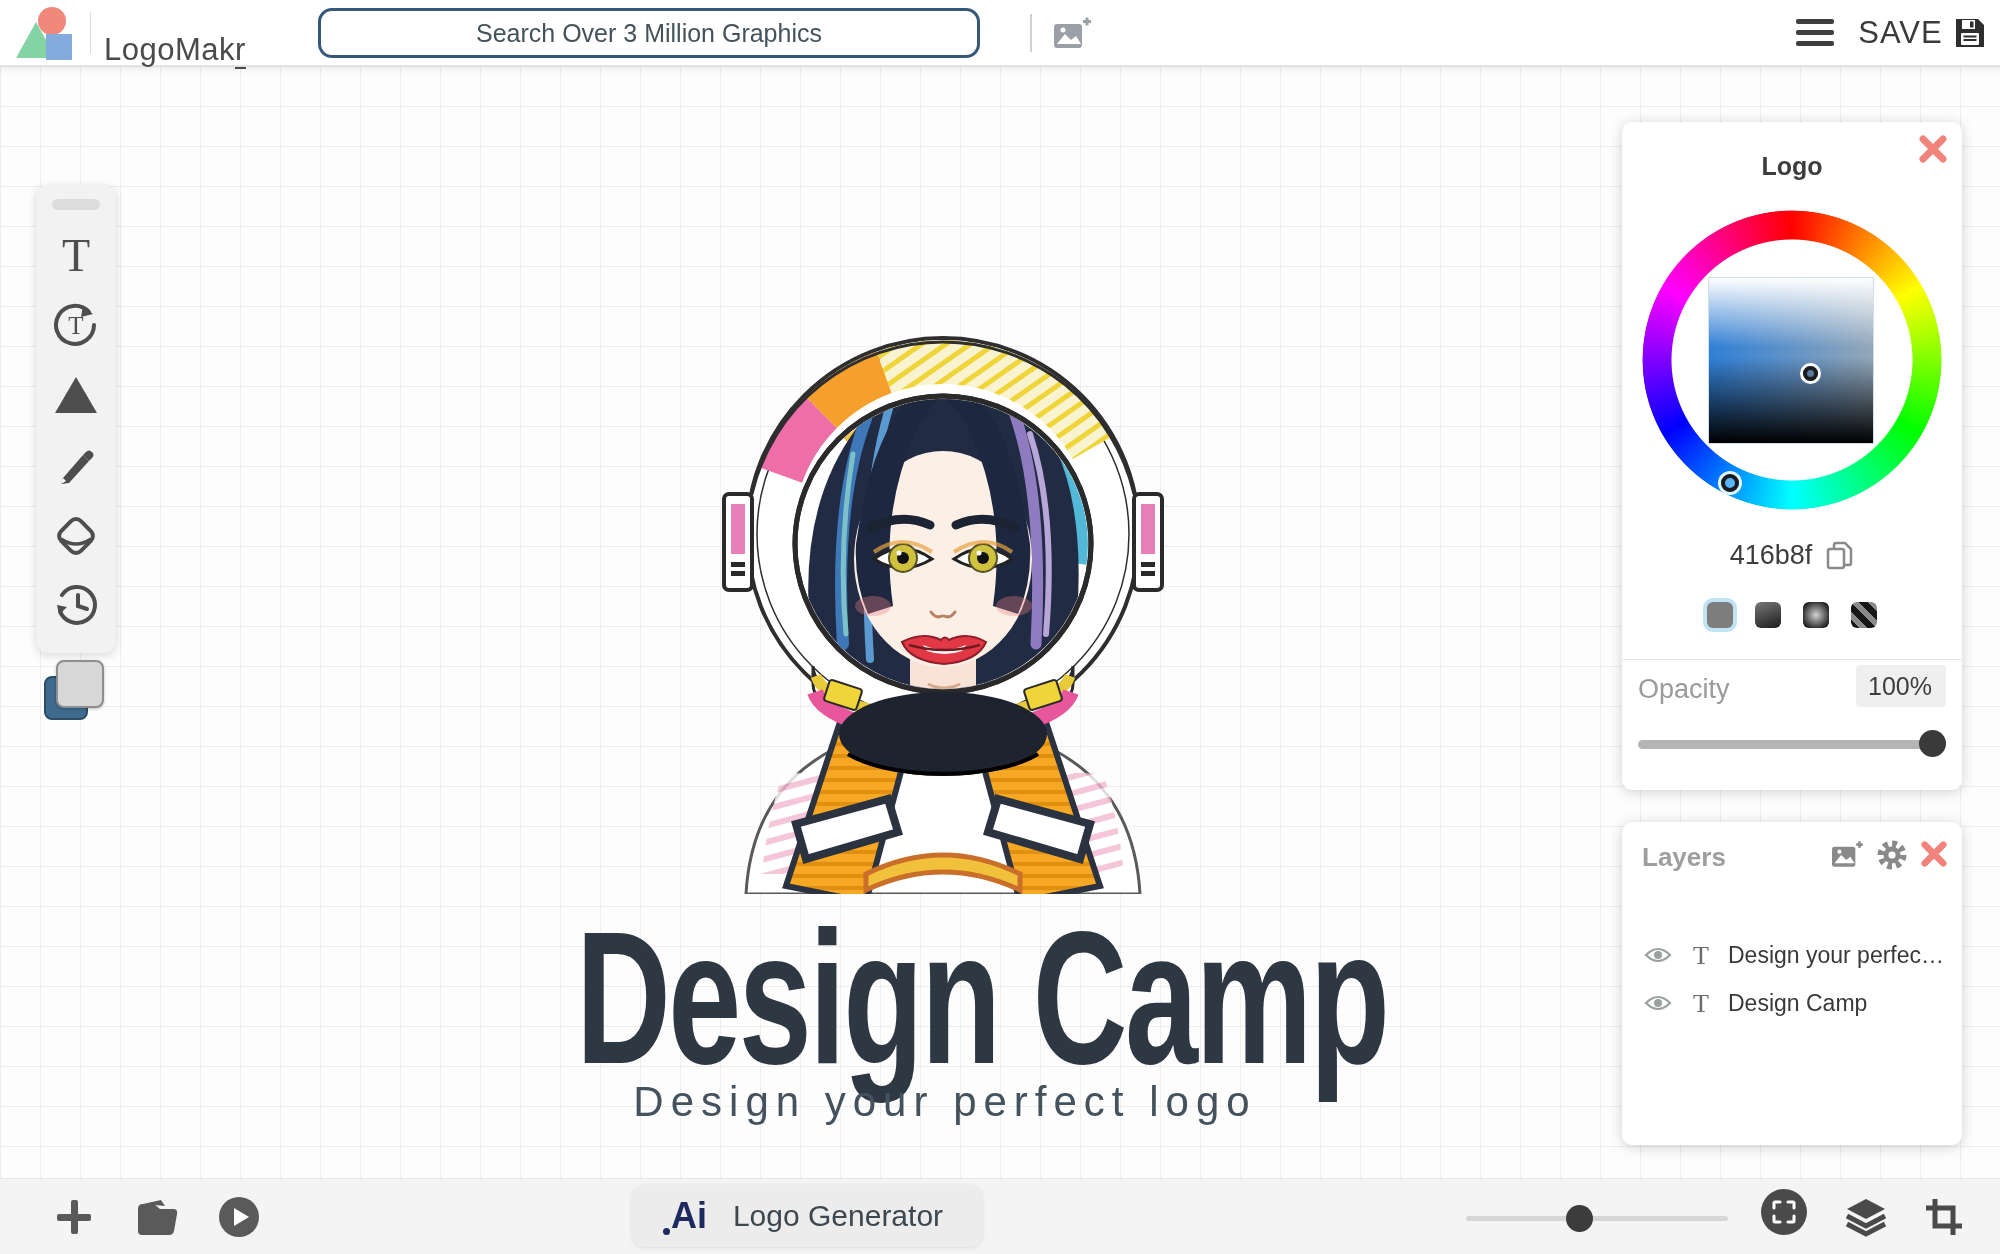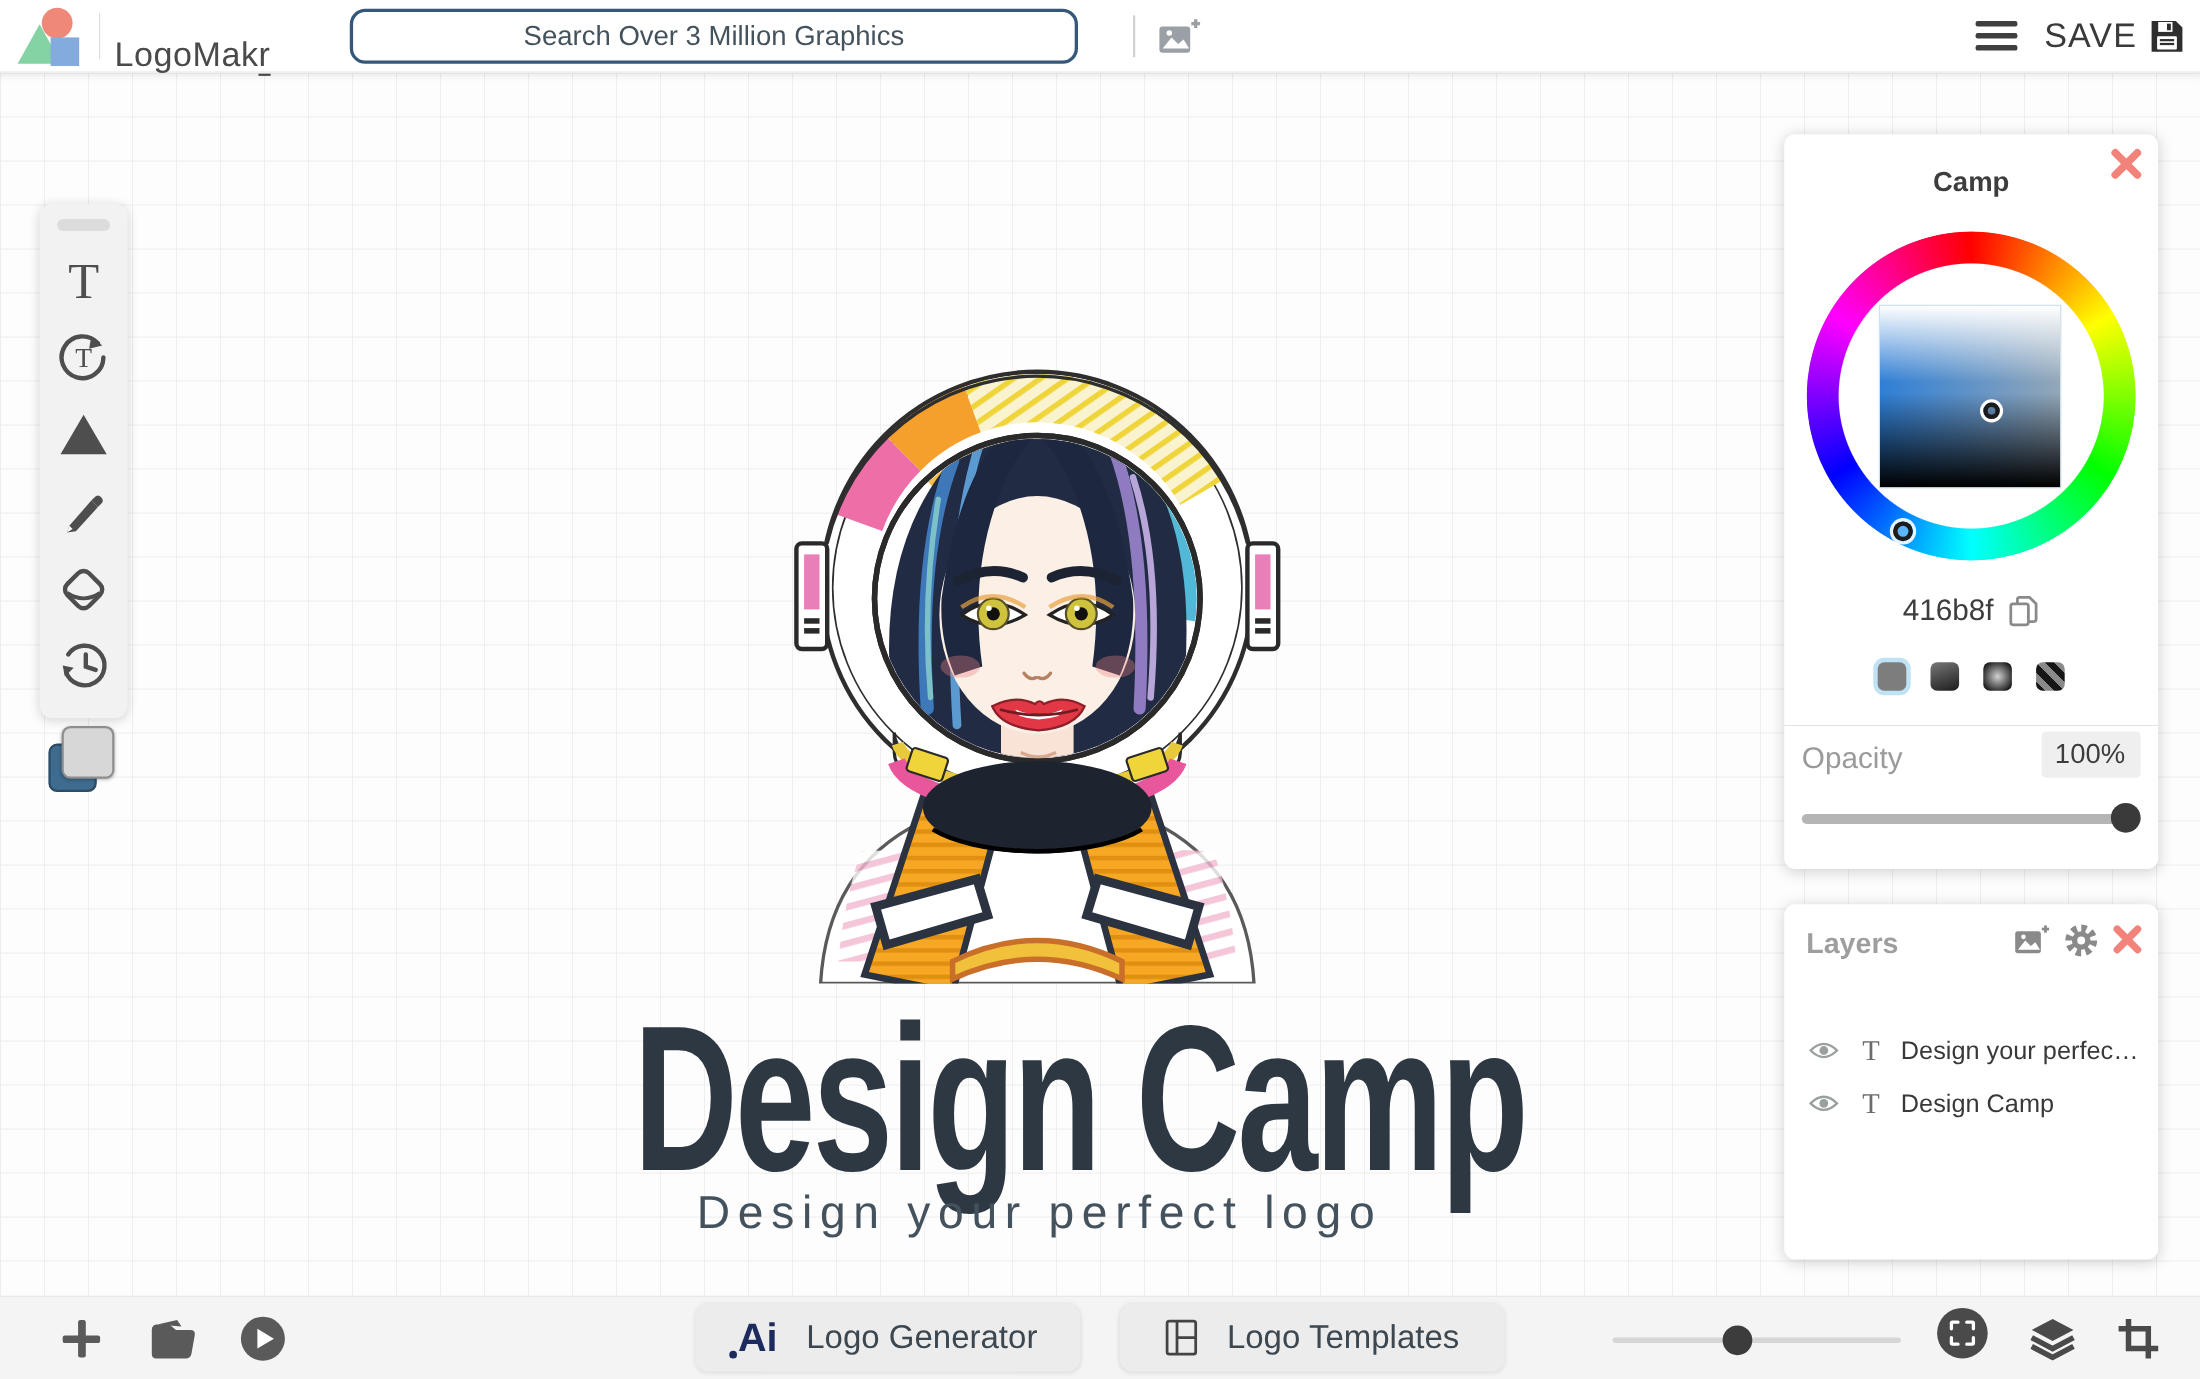--- a/index.html
+++ b/index.html
@@ -342,21 +342,21 @@
 
 <div class="swatch-stack">
   <div class="swatch-back"></div>
   <div class="swatch-front"></div>
 </div>
 
 <div class="panel fill-panel">
   <svg class="panel-close" viewBox="0 0 30 30">
     <path d="M5,5 L25,25 M25,5 L5,25" stroke="#f2837b" stroke-width="7" stroke-linecap="round"></path>
   </svg>
-  <div class="fill-title">Camp</div>
+  <div class="fill-title">Logo</div>
 
   <div class="wheel"></div>
   <div class="ring-marker"></div>
   <div class="satsq"></div>
   <div class="sat-marker"></div>
 
   <div class="hex-row">
     <span class="hex-value">416b8f</span>
     <svg width="28" height="30" viewBox="0 0 28 30">
       <rect x="2" y="8" width="16" height="19" rx="2" fill="none" stroke="#8a8a8a" stroke-width="2.5"></rect>
@@ -451,28 +451,20 @@
       <circle cx="21" cy="21" r="20" fill="#5a5a5a"></circle>
       <polygon points="16,12 31,21 16,30" fill="#ffffff"></polygon>
     </svg>
   </div>
 
   <div class="pill-btn gen-btn">
     <span class="ai-mark">Ai</span>
     <span class="btn-label">Logo Generator</span>
   </div>
 
-  <div class="pill-btn tmpl-btn">
-    <svg width="30" height="34" viewBox="0 0 30 34">
-      <rect x="2" y="2" width="26" height="30" rx="2" fill="none" stroke="#444444" stroke-width="2.5"></rect>
-      <line x1="11" y1="2" x2="11" y2="32" stroke="#444444" stroke-width="2.5"></line>
-      <line x1="11" y1="17" x2="28" y2="17" stroke="#444444" stroke-width="2.5"></line>
-    </svg>
-    <span class="btn-label">Logo Templates</span>
-  </div>
 
   <div class="zoom-slider">
     <div class="zoom-track"></div>
     <div class="zoom-handle"></div>
   </div>
 
   <div class="fit-btn">
     <svg width="26" height="26" viewBox="0 0 26 26">
       <path d="M3,9 V4 a1,1 0 0 1 1,-1 H9 M17,3 h5 a1,1 0 0 1 1,1 V9 M23,17 v5 a1,1 0 0 1 -1,1 H17 M9,23 H4 a1,1 0 0 1 -1,-1 V17" fill="none" stroke="#ffffff" stroke-width="3" stroke-linecap="round"></path>
     </svg>

